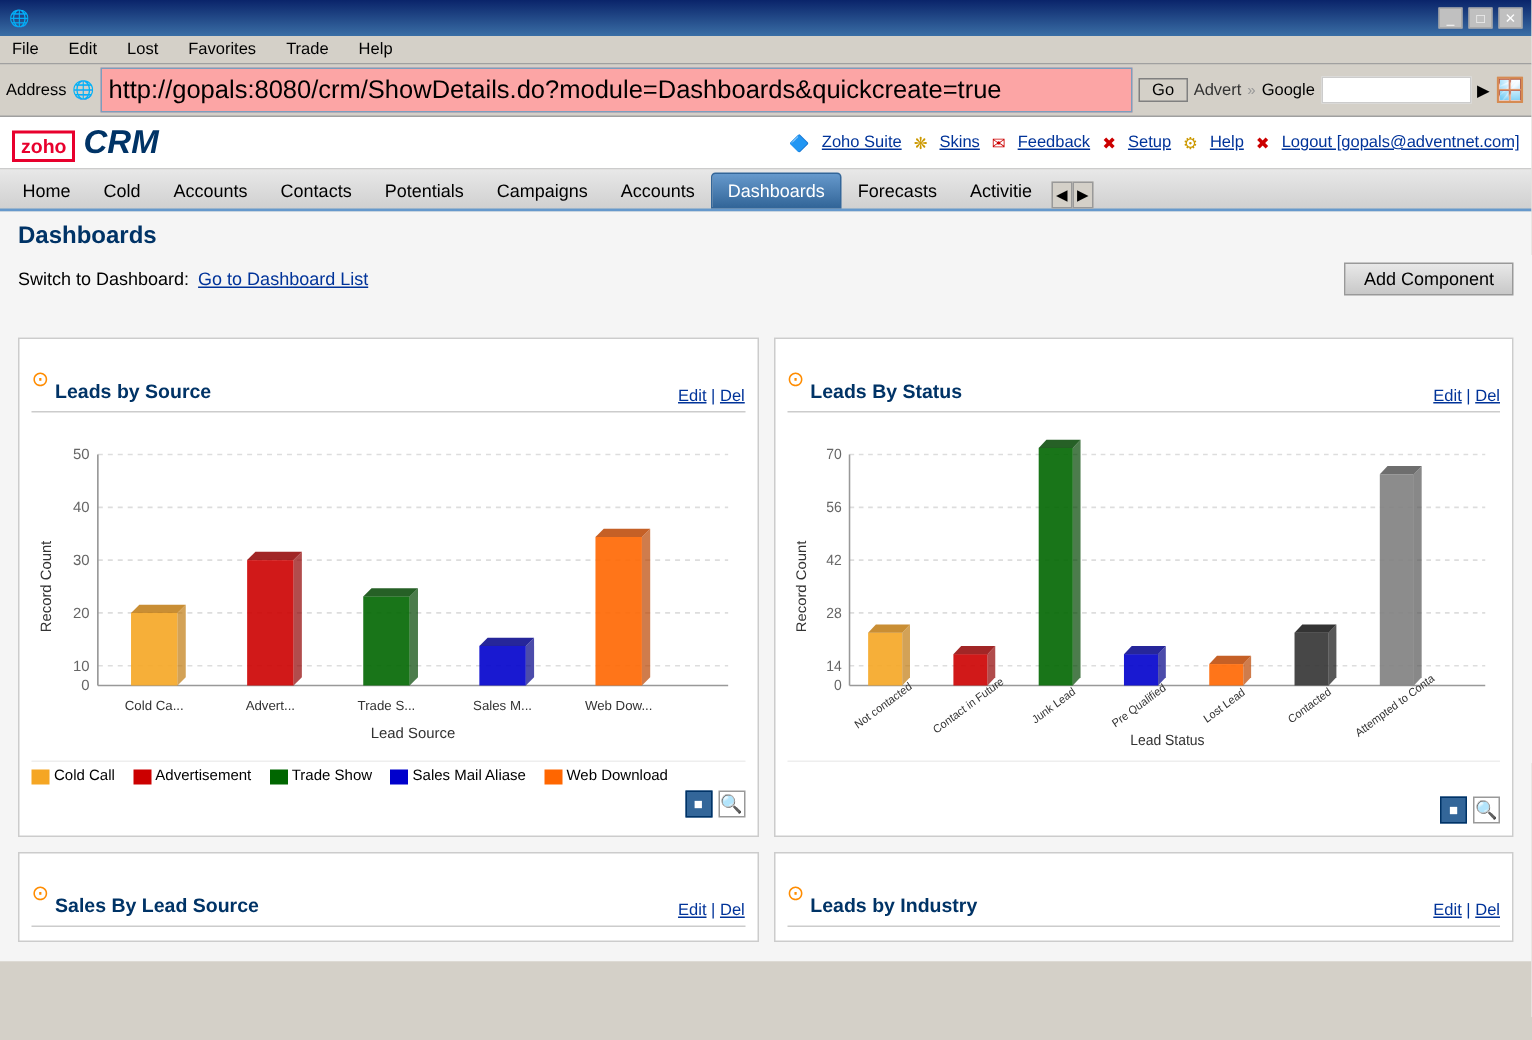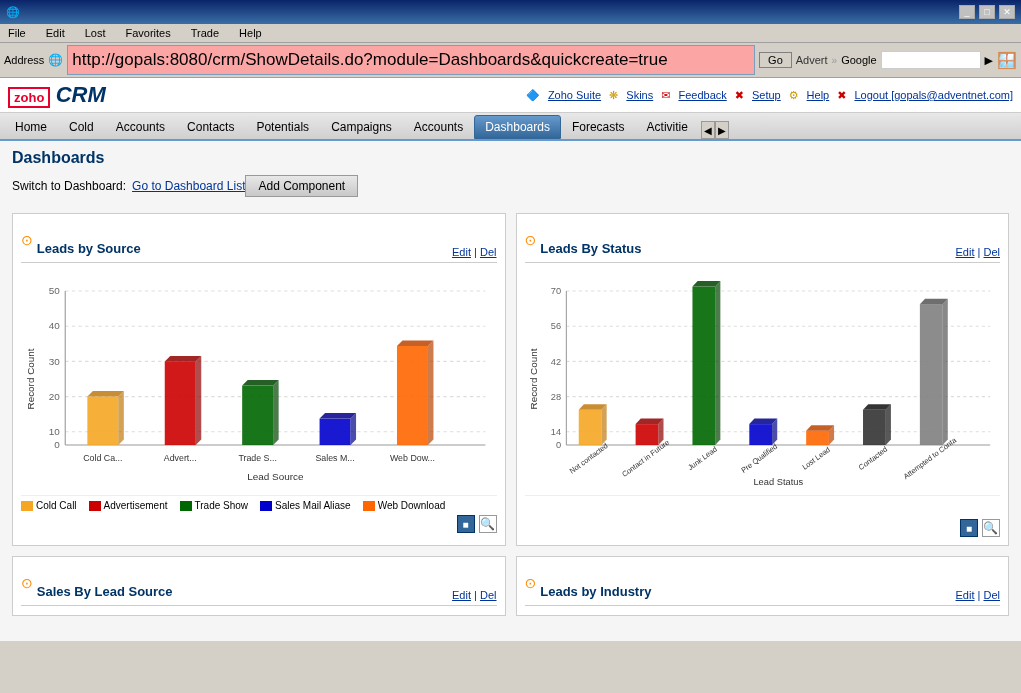--- a/index.html
+++ b/index.html
@@ -110,22 +110,22 @@
       background: #f5f5f5;
       padding: 8px 12px;
       min-height: 500px;
     }
     .page-title { font-size: 16px; font-weight: bold; color: #003366; margin-bottom: 8px; }
 
     
     .dashboard-controls {
       display: flex;
       align-items: center;
-      justify-content: flex-start;
-      margin-bottom: 16px;
+      justify-content: space-between;
+      margin-bottom: 28px;
     }
     .controls-left { display: flex; align-items: center; gap: 6px; font-size: 12px; }
     .dashboard-select {
       width: 160px;
       height: 20px;
       border: 1px solid #999;
       font-size: 11px;
       background: white;
     }
     .goto-link {

